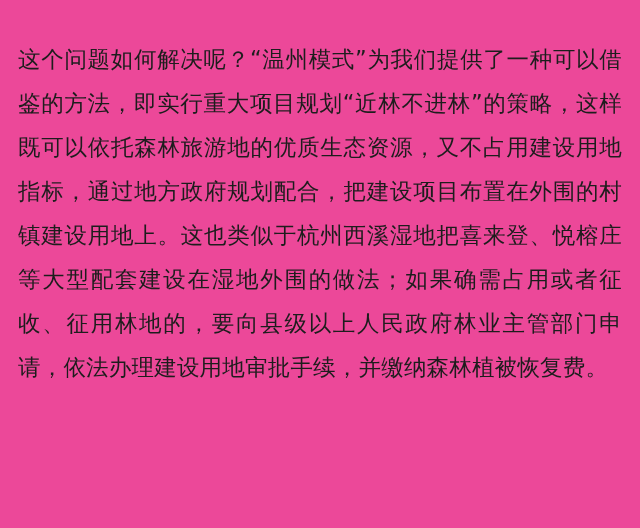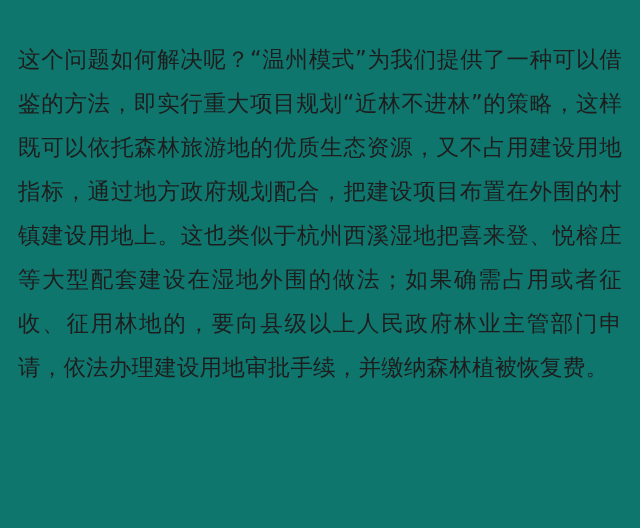--- a/index.html
+++ b/index.html
@@ -11,21 +11,21 @@
     height: 528px;
     background: #ffffff;
     font-family: "DejaVu Sans", "Liberation Sans", sans-serif;
     overflow: hidden;
   }
   .page {
     box-sizing: border-box;
     width: 640px;
     height: 528px;
     padding: 14px 18px 10px 18px;
-    background: #0f766e;
+    background: #ec4899;
   }
   .body-text {
     font-size: 22.5px;
     line-height: 44px;
     color: #1d1d1d;
     text-align: justify;
     text-justify: inter-ideograph;
     letter-spacing: 0.2px;
     font-weight: 400;
     white-space: pre-wrap;

